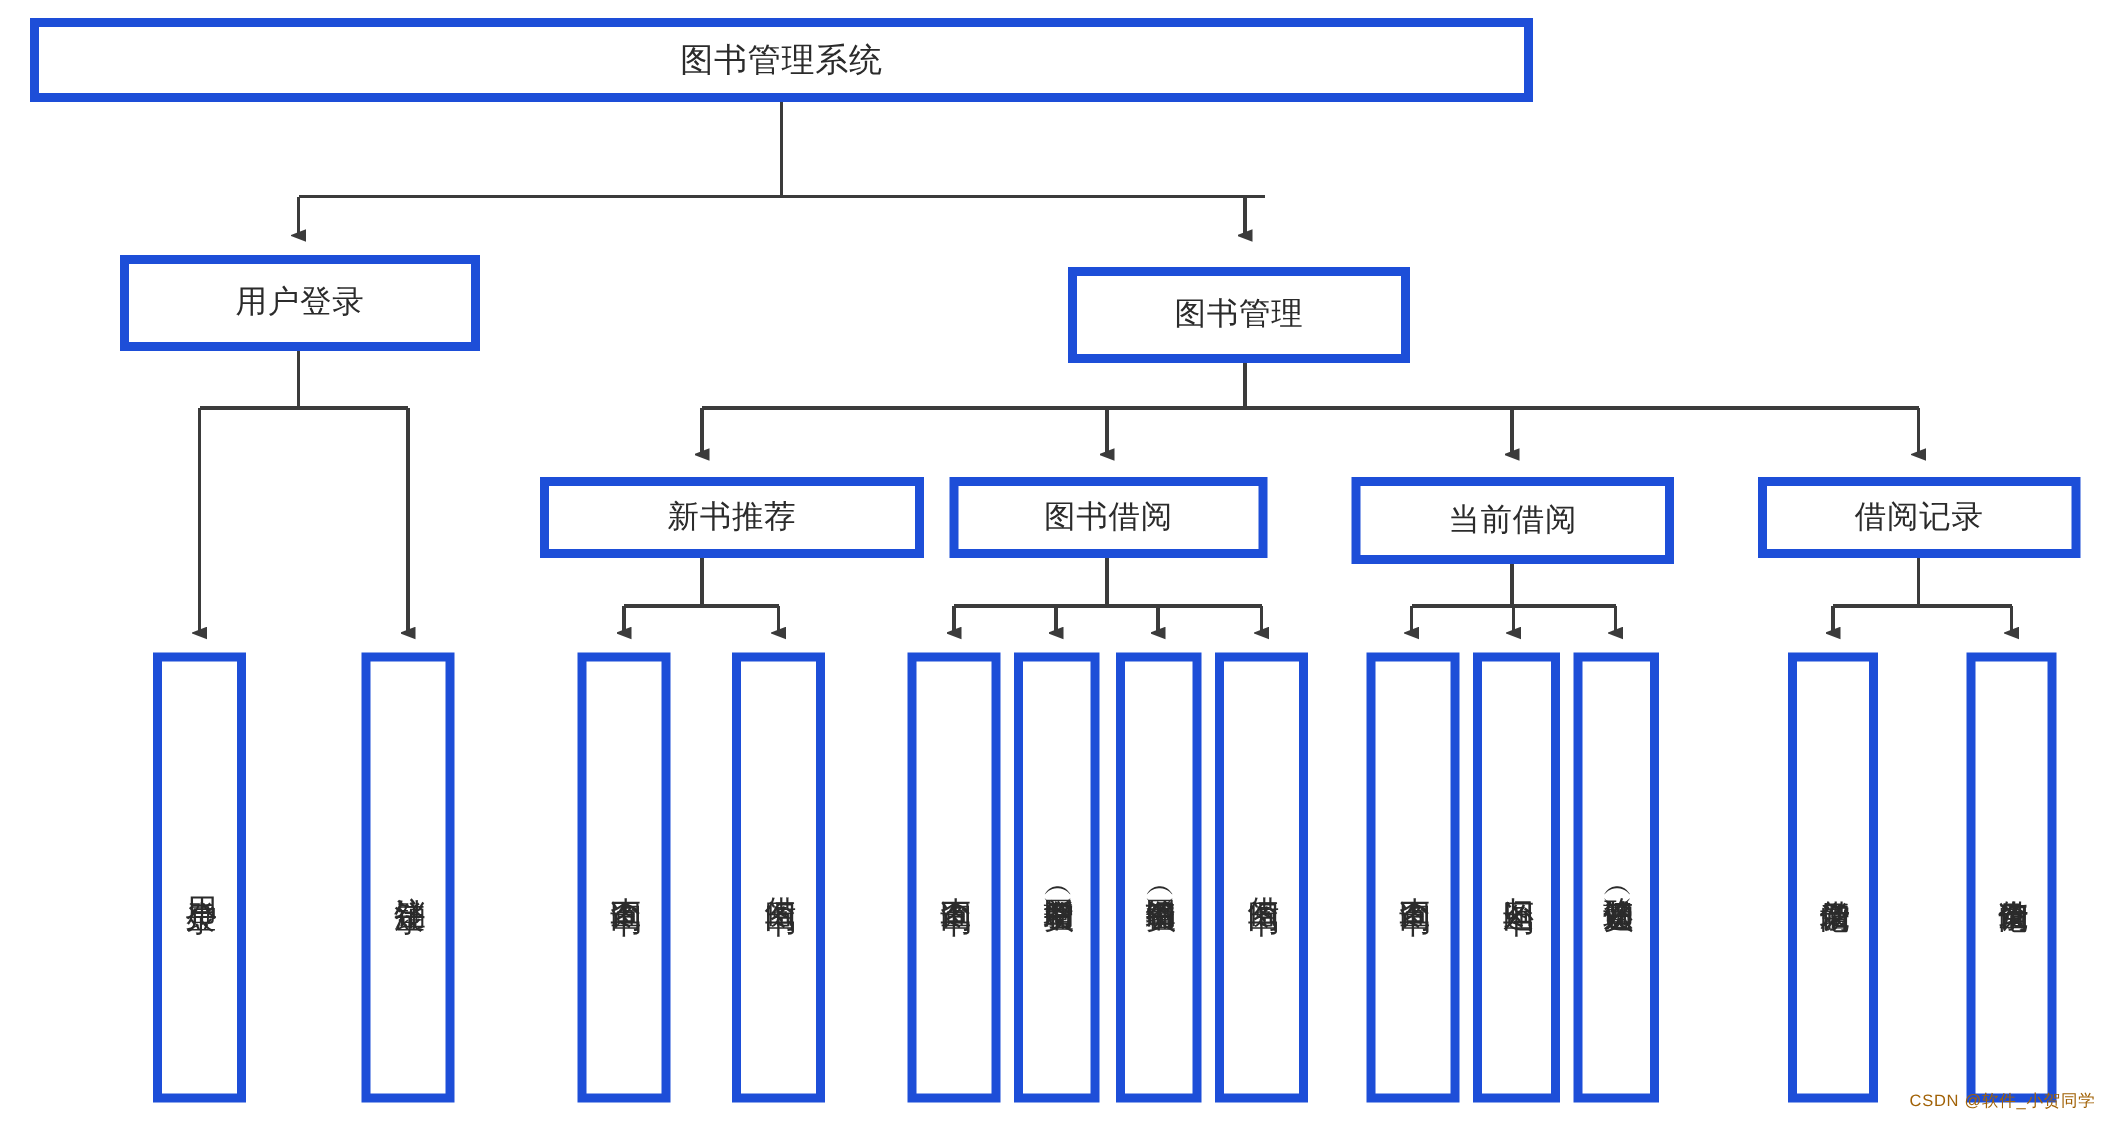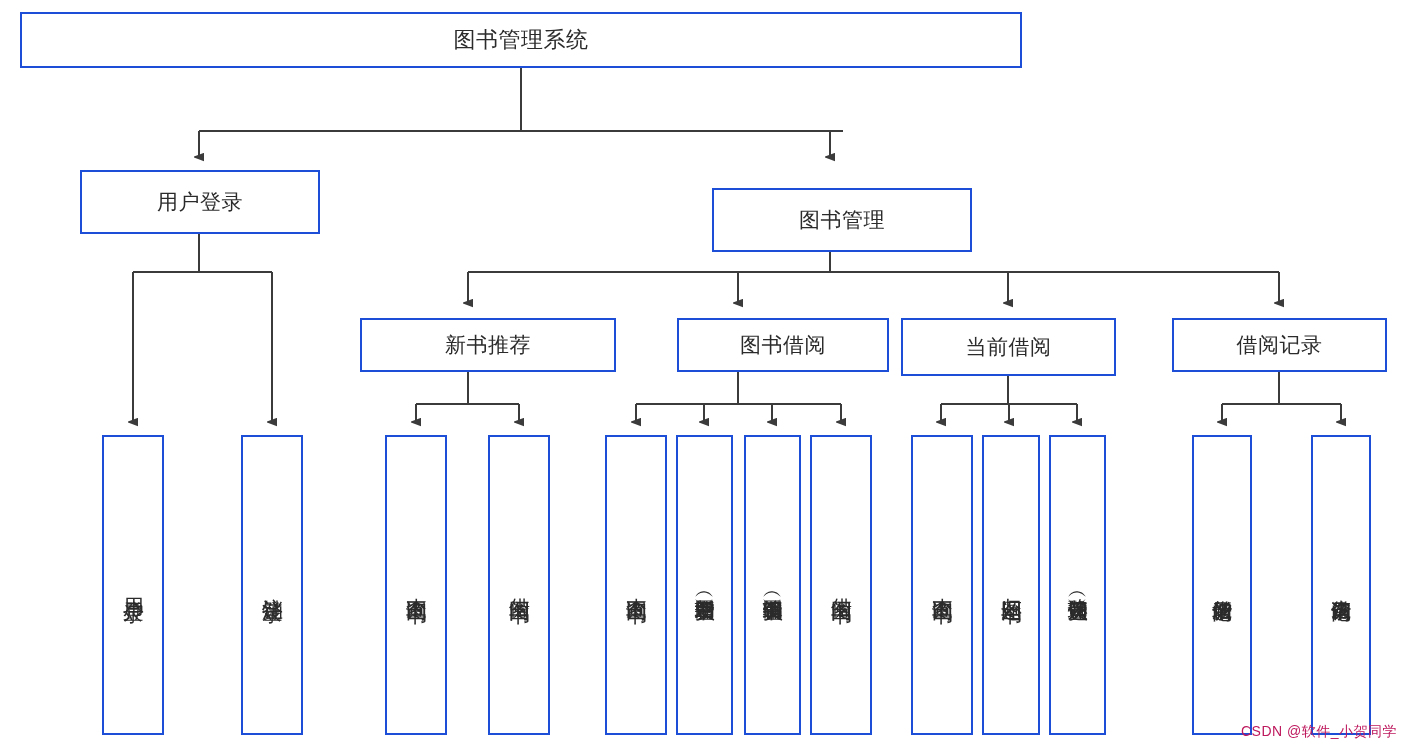--- a/index.html
+++ b/index.html
@@ -29,21 +29,21 @@
     position: absolute;
     left: 0;
     top: 0;
     width: 1405px;
     height: 747px;
   }
   .node {
     position: absolute;
     box-sizing: border-box;
     background: #ffffff;
-    border: 2px solid #1d4ed8;
+    border: 6px solid #1d4ed8;
     display: flex;
     align-items: center;
     justify-content: center;
     color: #2b2b2b;
   }
   .node .node-label {
     display: block;
     text-align: center;
     line-height: 1.15;
     white-space: nowrap;
@@ -69,22 +69,22 @@
     white-space: nowrap;
   }
   .node.vert.tight .node-label {
     font-size: 20px;
     letter-spacing: 0.5px;
   }
   .watermark {
     position: absolute;
     right: 8px;
     bottom: 6px;
-    font-size: 14px;
-    color: #be185d;
+    font-size: 11px;
+    color: #a16207;
     white-space: nowrap;
     letter-spacing: 0.5px;
   }
 </style>
 </head>
 <body>
 
 <div id="canvas">
 
   <svg id="diagram-svg" viewBox="0 0 1405 747">
@@ -139,28 +139,28 @@
 
   <div class="node-layer">
 
     <div class="node root horiz" style="left:20px; top:12px; width:1002px; height:56px;">
       <span class="node-label">图书管理系统</span>
     </div>
 
     <div class="node horiz" style="left:80px; top:170px; width:240px; height:64px;">
       <span class="node-label">用户登录</span>
     </div>
-    <div class="node horiz" style="left:712px; top:188px; width:260px; height:64px;">
+    <div class="node horiz" style="left:712px; top:178px; width:228px; height:64px;">
       <span class="node-label">图书管理</span>
     </div>
 
     <div class="node horiz" style="left:360px; top:318px; width:256px; height:54px;">
       <span class="node-label">新书推荐</span>
     </div>
-    <div class="node horiz" style="left:633px; top:318px; width:212px; height:54px;margin-left:44px;">
+    <div class="node horiz" style="left:633px; top:318px; width:212px; height:54px;">
       <span class="node-label">图书借阅</span>
     </div>
     <div class="node horiz" style="left:901px; top:318px; width:215px; height:58px;">
       <span class="node-label">当前借阅</span>
     </div>
     <div class="node horiz" style="left:1172px; top:318px; width:215px; height:54px;align-items:center;">
       <span class="node-label">借阅记录</span>
     </div>
 
     <div class="node vert" style="left:102px; top:435px; width:62px; height:300px;">

